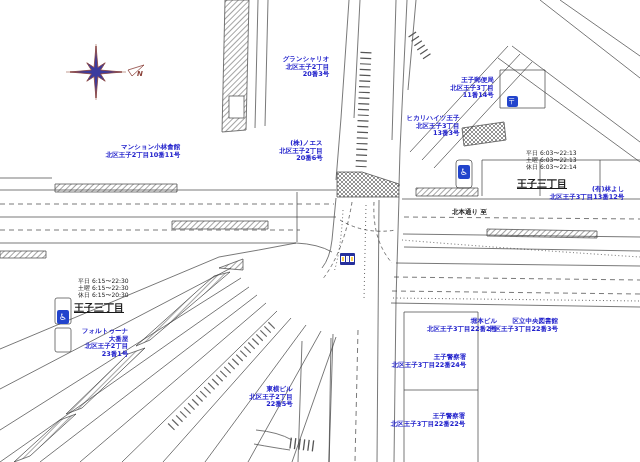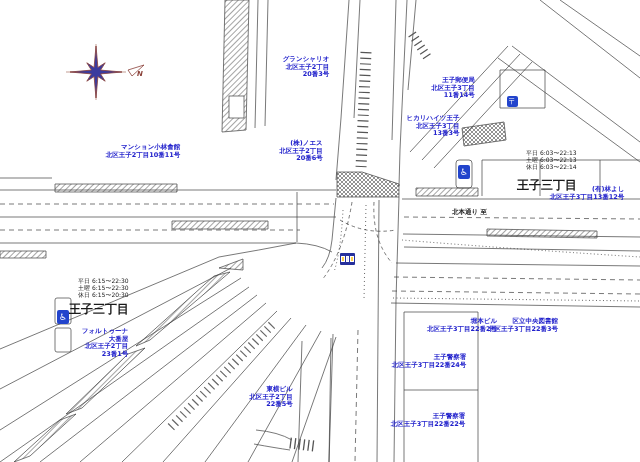--- a/index.html
+++ b/index.html
@@ -13,21 +13,21 @@
     color:#2222cc;font-size:6.5px;line-height:7.5px;white-space:nowrap;
     font-weight:bold;letter-spacing:0;
   }
   .lbl span{display:block;}
   .sched{
     position:absolute;color:#1a1a1a;font-size:6px;line-height:7px;
     white-space:nowrap;
   }
   .sched span{display:block;}
   .stopname{
-    position:absolute;color:#1a1a1a;font-size:12px;white-space:nowrap;font-weight:bold;
+    position:absolute;color:#1a1a1a;font-size:10px;white-space:nowrap;font-weight:bold;text-decoration:underline;
   }
   .center-x{transform:translateX(-50%);}
   .streetlbl{
     position:absolute;color:#1a1a1a;font-size:6.5px;white-space:nowrap;font-weight:bold;margin-left:12px;
   }
   .icon-box{
     position:absolute;background:#2244cc;color:#ffffff;border-radius:2px;
     display:flex;align-items:center;justify-content:center;
   }
   .wc{width:12px;height:14px;font-size:9px;line-height:14px;}
@@ -174,21 +174,21 @@
   <div class="lbl" style="left:301px;top:140px">
     <span>(株)ノエス</span>
     <span>北区王子2丁目</span>
     <span>20番6号</span>
   </div>
   <div class="lbl" style="left:433px;top:115px">
     <span>ヒカリハイツ王子</span>
     <span>北区王子3丁目</span>
     <span>13番3号</span>
   </div>
-  <div class="lbl" style="left:453px;top:77px">
+  <div class="lbl" style="left:472px;top:77px">
     <span>王子郵便局</span>
     <span>北区王子3丁目</span>
     <span>11番14号</span>
   </div>
   <div class="lbl" style="left:587px;top:186px">
     <span>(有)林よし</span>
     <span>北区王子3丁目13番12号</span>
   </div>
   <div class="lbl" style="left:143px;top:144px">
     <span>マンション小林會館</span>

